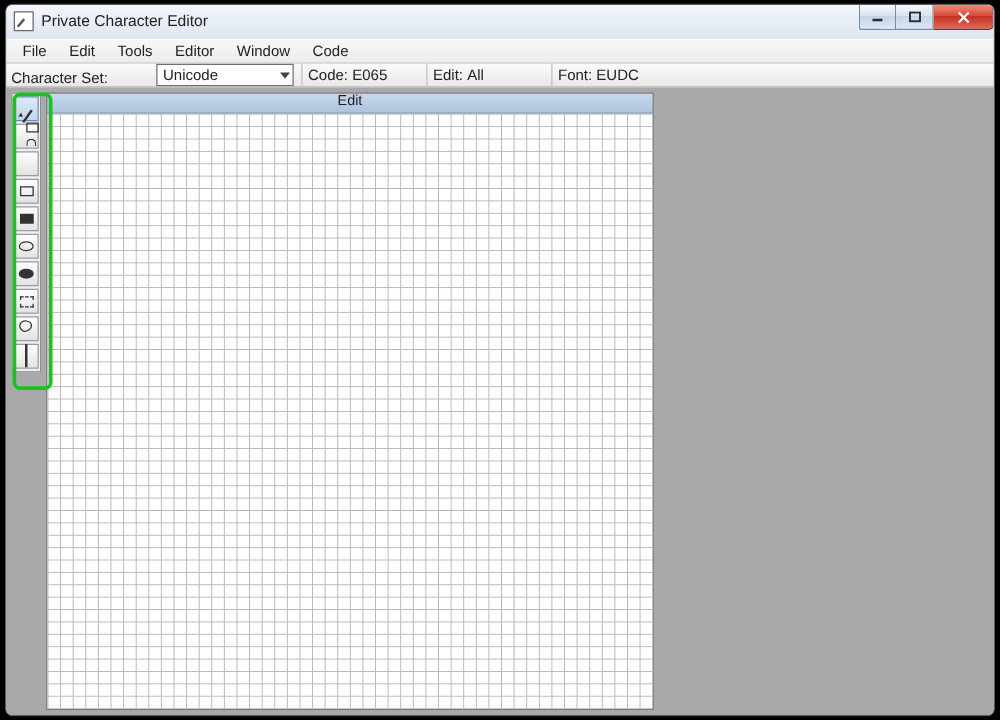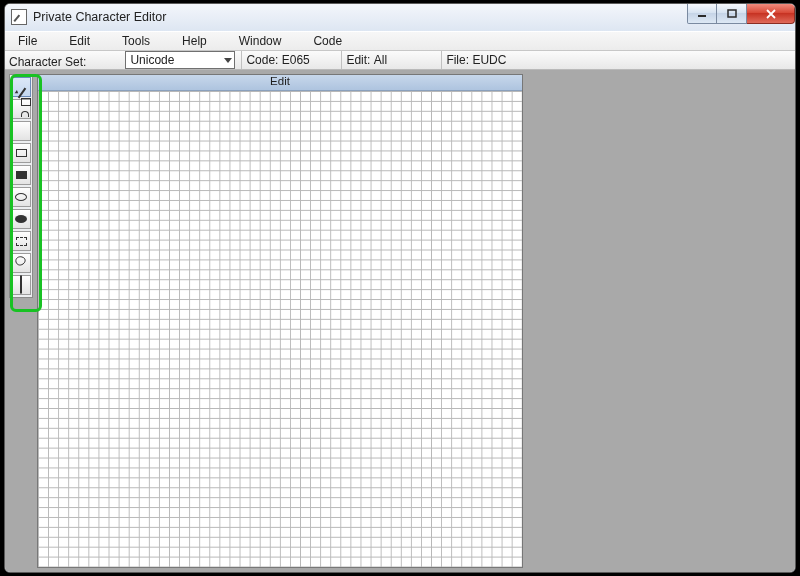--- a/index.html
+++ b/index.html
@@ -89,21 +89,20 @@
   .menubar {
     height: 20px;
     background: linear-gradient(#f7f7f7,#ececec);
     border-top: 1px solid #fff;
     border-bottom: 1px solid #c7c7c7;
     display: flex;
     align-items: center;
     padding: 0 4px;
     font-size: 12px;
     color: #222;
-    gap: 14px;
   }
   .menubar span { padding: 2px 9px; cursor: default; }
 
   
   .infobar {
     height: 20px;
     background: linear-gradient(#fbfbfb,#e8e8e8);
     border-bottom: 1px solid #b9b9b9;
     display: flex;
     align-items: flex-end;
@@ -240,41 +239,41 @@
               <path d="M2 1 L10 9 M10 1 L2 9" stroke="#fff" stroke-width="1.8"></path>
             </svg>
         </div>
       </div>
     </div>
 
     <div class="menubar">
       <span>File</span>
       <span>Edit</span>
       <span>Tools</span>
-      <span>Help</span>
+      <span>Editor</span>
       <span>Window</span>
       <span>Code</span>
     </div>
 
     <div class="infobar">
       <span class="lbl">Character Set:</span>
       <div class="select">
         <span>Unicode</span>
         <span class="dd"></span>
       </div>
       <div class="cell">
         <span>Code:</span>&nbsp;
         <span>E065</span>
       </div>
       <div class="cell">
         <span>Edit:</span>&nbsp;
         <span>All</span>
       </div>
       <div class="cell">
-        <span>File:</span>&nbsp;
+        <span>Font:</span>&nbsp;
         <span>EUDC</span>
       </div>
     </div>
 
     <div class="client">
 
       <div class="highlight"></div>
 
       <div class="toolbox">
         <div class="tool sel">

